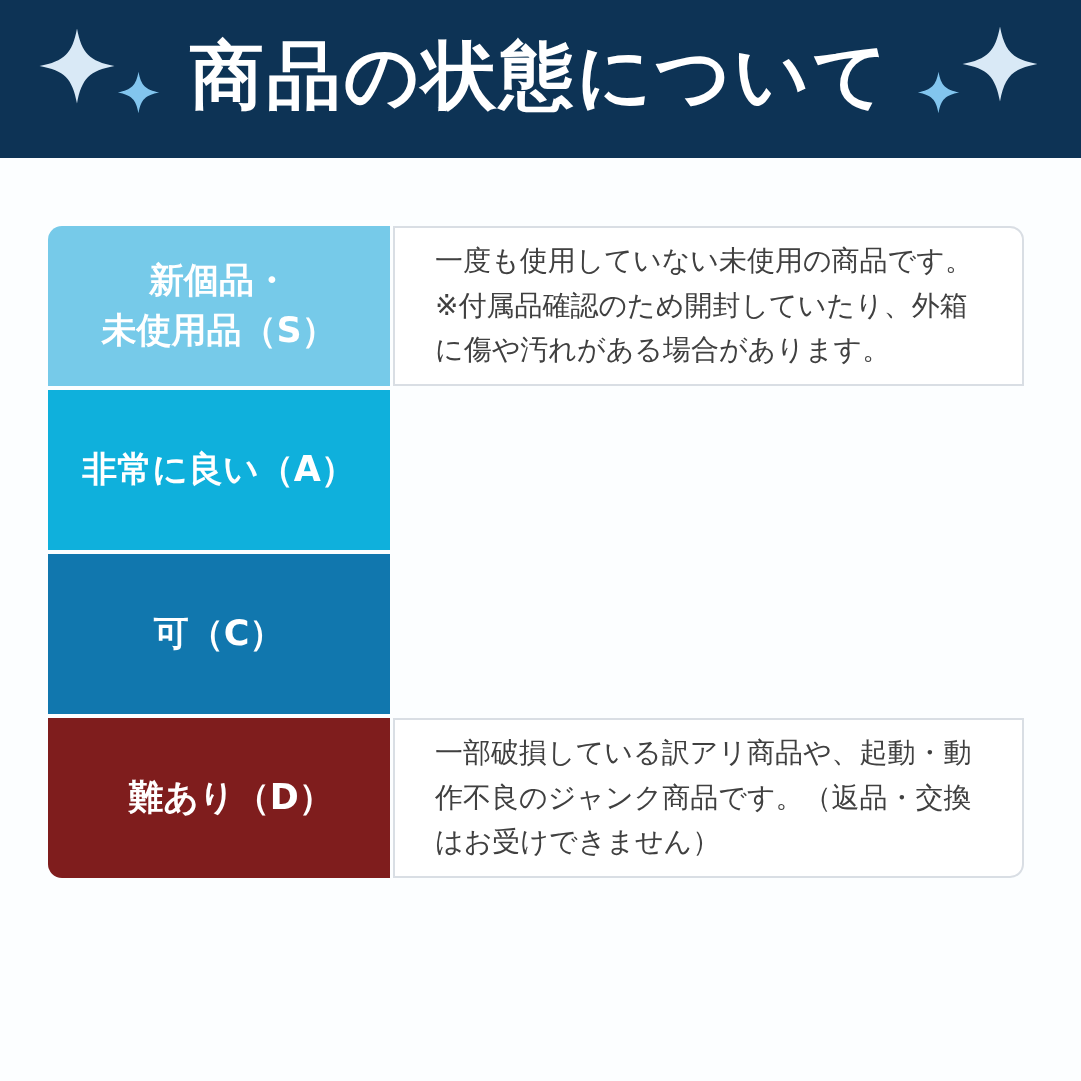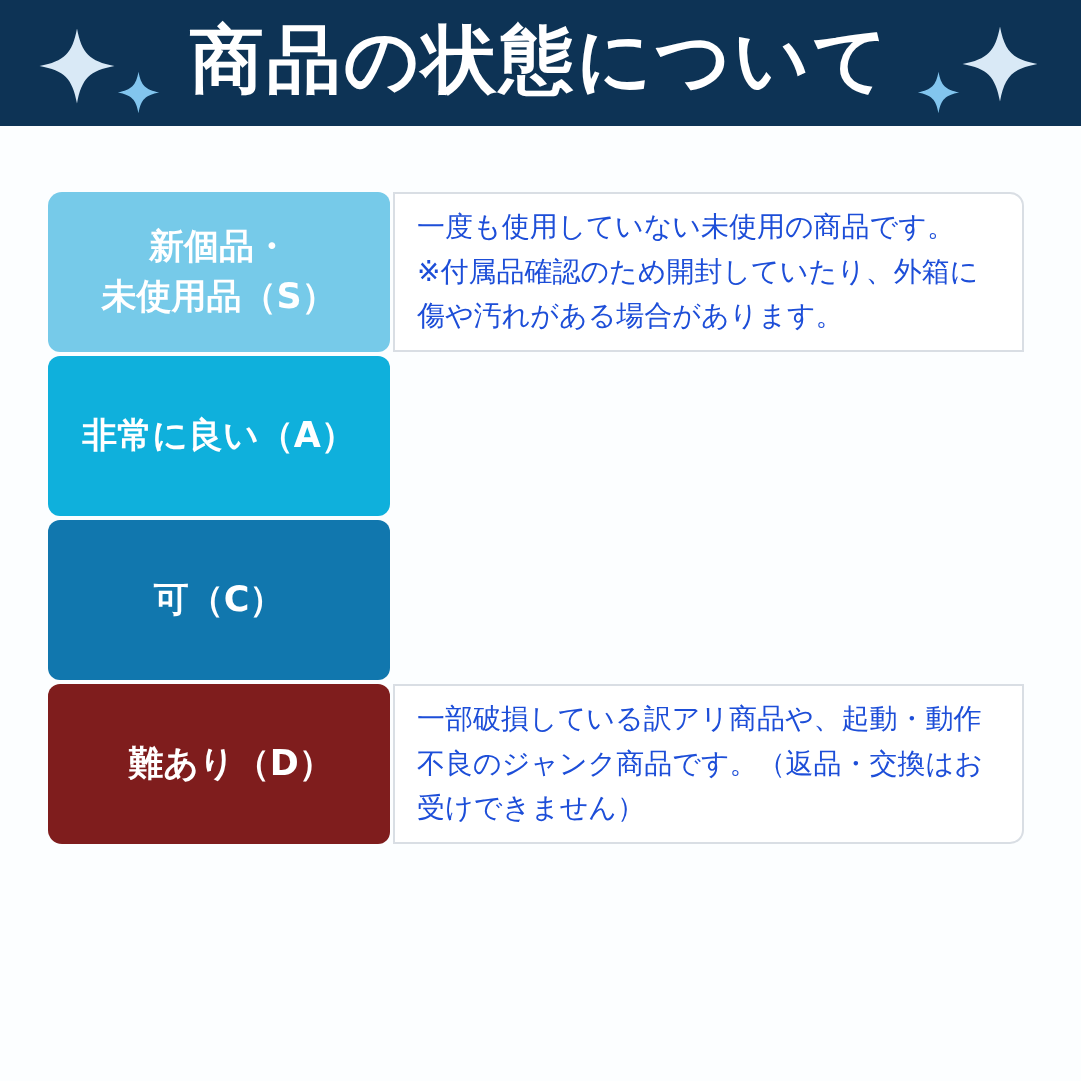--- a/index.html
+++ b/index.html
@@ -6,66 +6,65 @@
   html,body { width:1081px; height:1081px; }
   body {
     position:relative;
     background:#fcfeff;
     font-family:"DejaVu Sans","Liberation Sans",sans-serif;
     overflow:hidden;
   }
 
   .header {
     position:relative;
-    width:1081px; height:126px;
+    width:1081px; height:158px;
     display:flex; align-items:center; justify-content:center;
   }
   .title {
     font-size:74px;
     font-weight:bold;
     color:#ffffff;
     letter-spacing:3px;
     padding-bottom:4px;
     white-space:nowrap;
   }
   .sparkle { position:absolute; line-height:0; }
   .sparkle svg { display:block; }
   .sp-left-big   { left:38px;  top:27px;  width:78px; height:78px; }
   .sp-left-small { left:117px; top:71px;  width:43px; height:43px; }
   .sp-right-small{ left:917px; top:71px;  width:43px; height:43px; }
   .sp-right-big  { left:961px; top:25px;  width:78px; height:78px; }
 
   .condition-table {
     position:absolute;
-    left:48px; top:192px;
+    left:48px; top:226px;
     width:976px;
     display:flex; flex-direction:column;
     gap:4px;
   }
   .row { display:flex; gap:3px; height:160px; }
   .label-cell {
     width:342px; flex:0 0 342px;
     display:flex; align-items:center; justify-content:center;
     color:#ffffff;
     font-weight:bold;
     font-size:35px;
     line-height:1.42;
     text-align:center;
     white-space:pre-line;
-    border-radius:12px;
   }
   .desc-cell {
     flex:1;
     background:#ffffff;
     border:2px solid #d9dee4;
     display:flex; align-items:center;
-    padding:10px 22px;
+    padding:10px 40px;
     font-size:28px;
     line-height:1.6;
-    color:#1d4ed8;
+    color:#404040;
     white-space:pre-line;
     word-break:break-all;
   }
   .row:first-child .label-cell { border-top-left-radius:14px; }
   .row:first-child .desc-cell  { border-top-right-radius:14px; }
   .row:last-child  .label-cell { border-bottom-left-radius:14px; }
   .row:last-child  .desc-cell  { border-bottom-right-radius:14px; }
 </style>
 </head>
 <body>

